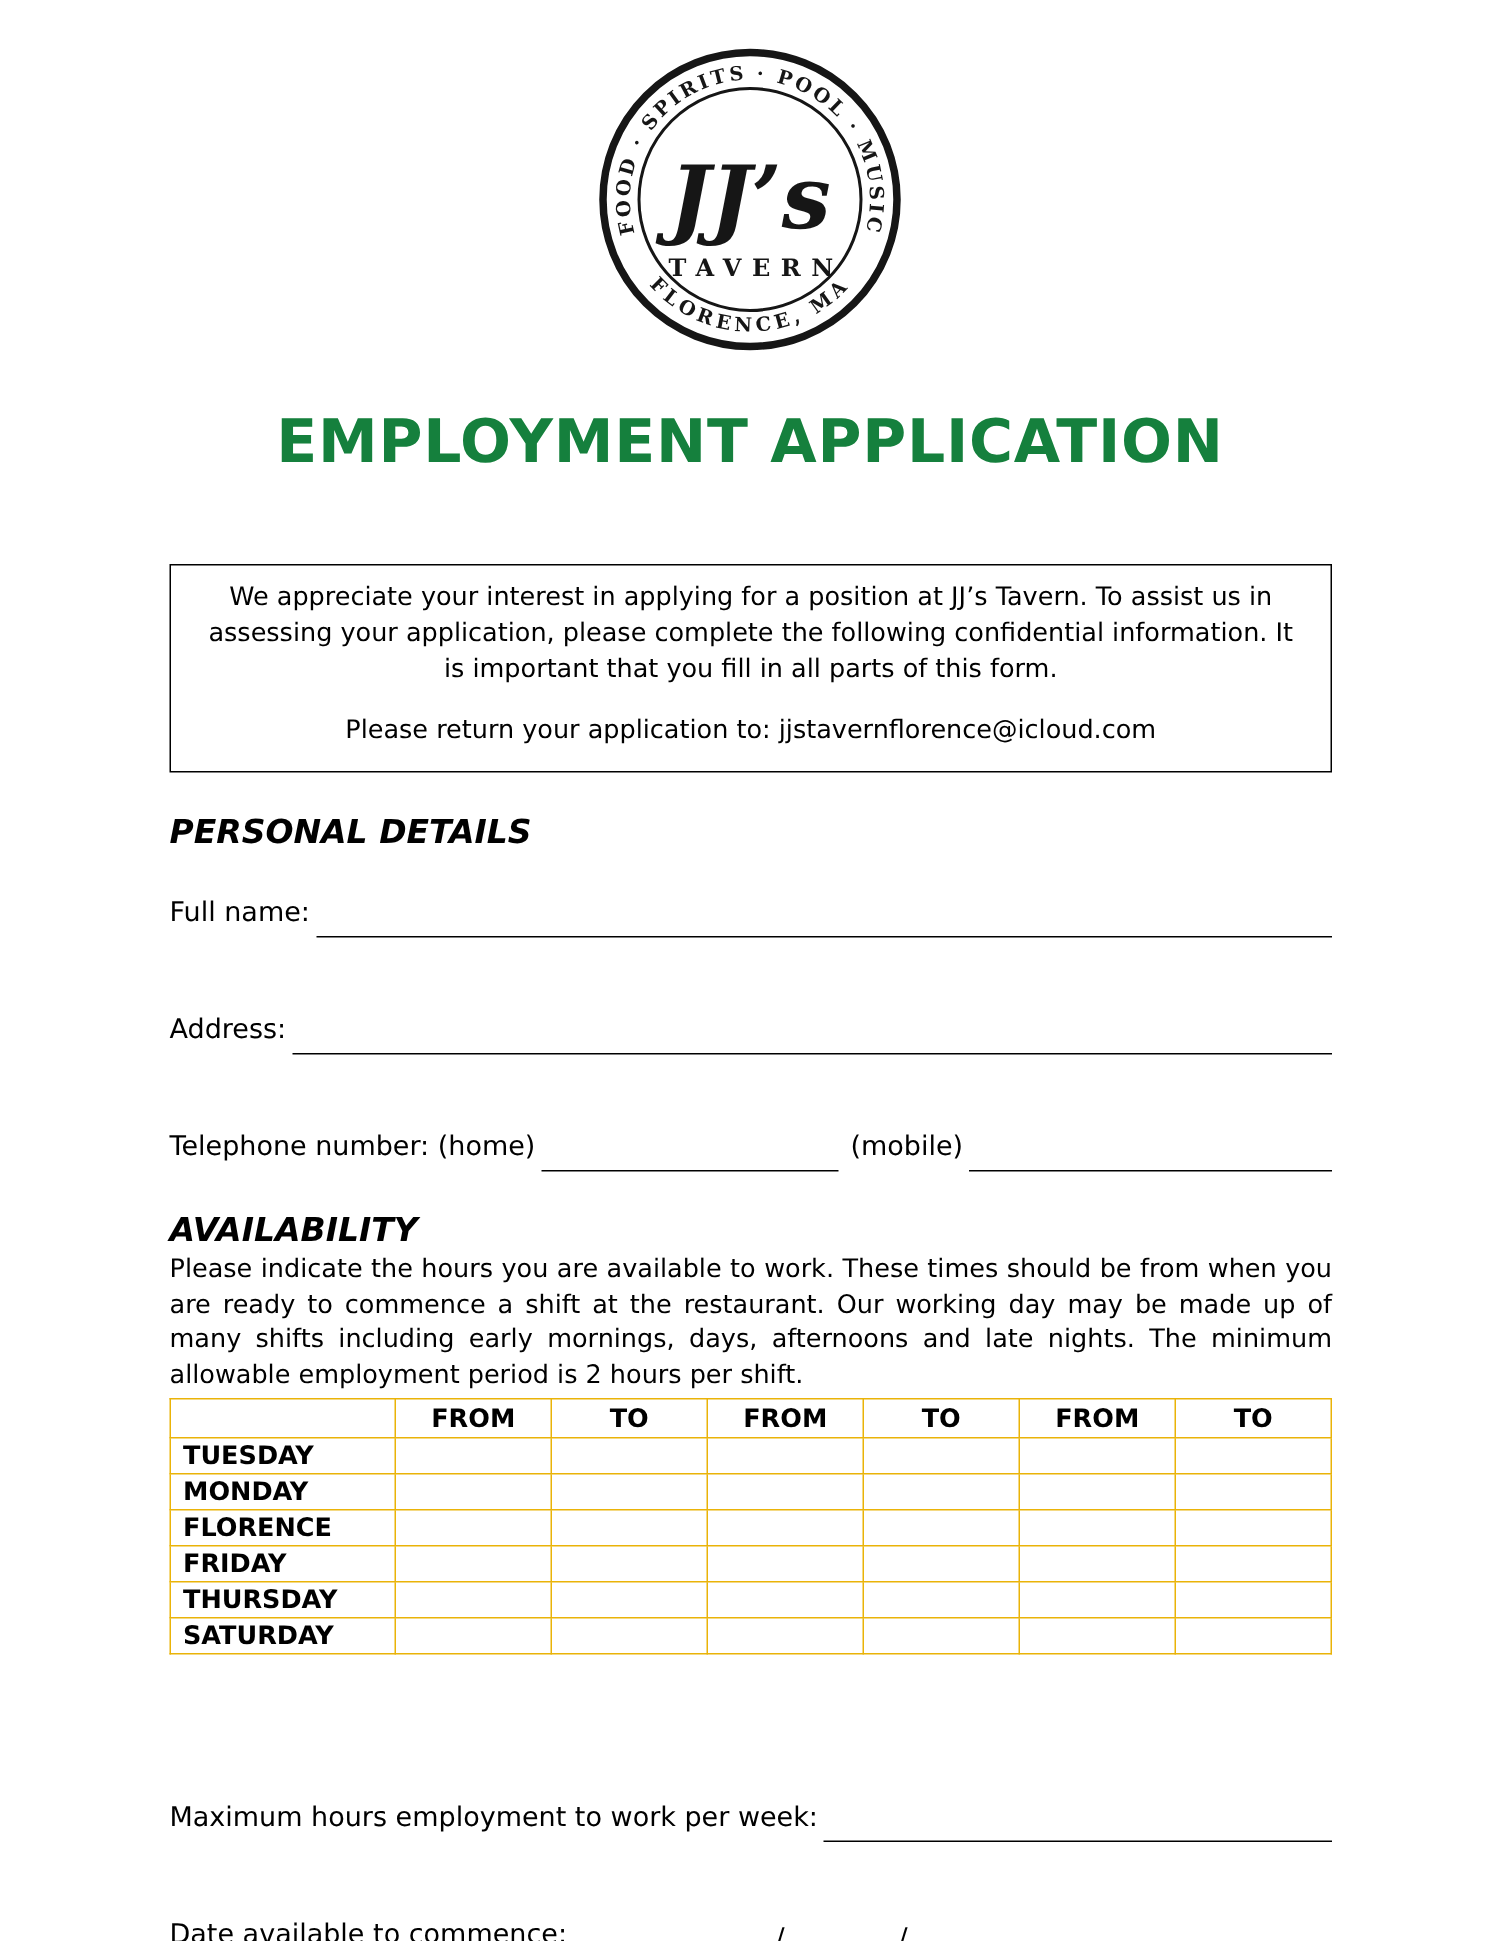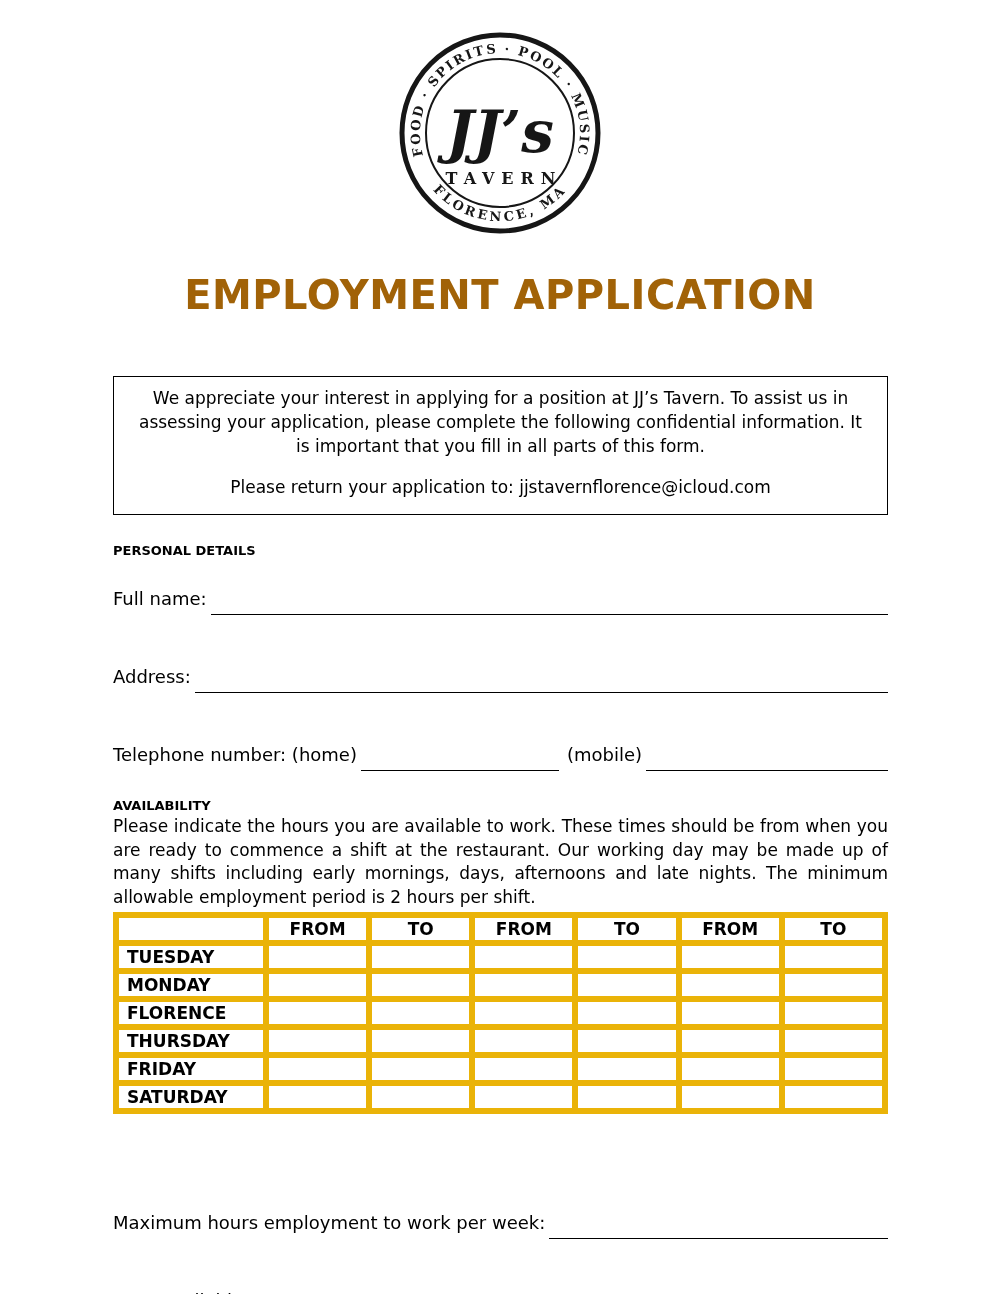--- a/index.html
+++ b/index.html
@@ -11,47 +11,47 @@
   }
   .logo-wrap { display:flex; justify-content:center; padding-top:28px; }
   .logo { width:210px; height:210px; }
   .arc-text { font-family:"DejaVu Serif", serif; font-size:13px; font-weight:bold; letter-spacing:2px; fill:#161616; }
   .arc-text.bottom { letter-spacing:3px; }
   .monogram { font-family:"DejaVu Serif", serif; font-size:58px; font-style:italic; font-weight:bold; fill:#161616; }
   .tavern-text { font-family:"DejaVu Serif", serif; font-size:16px; font-weight:bold; letter-spacing:7px; fill:#161616; }
 
   .title {
     text-align:center; font-size:40px; font-weight:bold; margin-top:34px;
-    letter-spacing:0.5px; color:#a16207;
+    letter-spacing:0.5px; color:#15803d;
   }
 
   .intro-box {
     width:775px; margin:58px 0 12px 113px; border:1px solid #000;
     text-align:center; font-size:17px; line-height:24px; padding:9px 20px 15px;
   }
   .return-line { margin-top:17px; }
 
   .content { margin-left:113px; width:775px; }
 
-  .section-heading { font-size:13px; font-weight:bold; margin-top:28px; }
+  .section-heading { font-size:22px; font-weight:bold; margin-top:28px;font-style:italic; }
   .section-heading.avail { margin-top:27px; }
 
   .field-row { display:flex; align-items:flex-end; font-size:18px; margin-top:23px; }
   .field-row.first { margin-top:2px; }
   .field-row.maxhours { margin-top:70px; }
   .label { padding-bottom:6px; white-space:nowrap;margin-top:28px; }
   .label.pad-left { padding-left:8px; }
   .line { border-bottom:1px solid #000; height:30px; margin-left:4px; }
   .grow { flex:1; }
   .slash { border-bottom:1px solid #000; padding:0 3px 2px; }
 
   .avail-par { font-size:17px; line-height:23.5px; text-align:justify; margin-top:2px; }
 
   .avail-table { border-collapse:collapse; width:100%; table-layout:fixed; margin-top:3px; }
-  .avail-table th, .avail-table td { border:6px solid #eab308; font-size:17px; padding:1px 6px; height:24px; }
+  .avail-table th, .avail-table td { border:1px solid #eab308; font-size:17px; padding:1px 6px; height:24px; }
   .avail-table th { font-weight:bold; text-align:center; height:26px; }
   .avail-table td.day { font-weight:bold; text-align:left; padding-left:8px; }
   .day-col { width:150px; }
 </style>
 </head>
 <body>
 
 <div class="page">
 
   <div class="logo-wrap">
@@ -144,30 +144,30 @@
         <tr>
           <td class="day">FLORENCE</td>
           <td></td>
             <td></td>
             <td></td>
             <td></td>
             <td></td>
             <td></td>
         </tr>
         <tr>
+          <td class="day">FRIDAY</td>
+          <td></td>
+            <td></td>
+            <td></td>
+            <td></td>
+            <td></td>
+            <td></td>
+        </tr>
+        <tr>
           <td class="day">THURSDAY</td>
-          <td></td>
-            <td></td>
-            <td></td>
-            <td></td>
-            <td></td>
-            <td></td>
-        </tr>
-        <tr>
-          <td class="day">FRIDAY</td>
           <td></td>
             <td></td>
             <td></td>
             <td></td>
             <td></td>
             <td></td>
         </tr>
         <tr>
           <td class="day">SATURDAY</td>
           <td></td>

